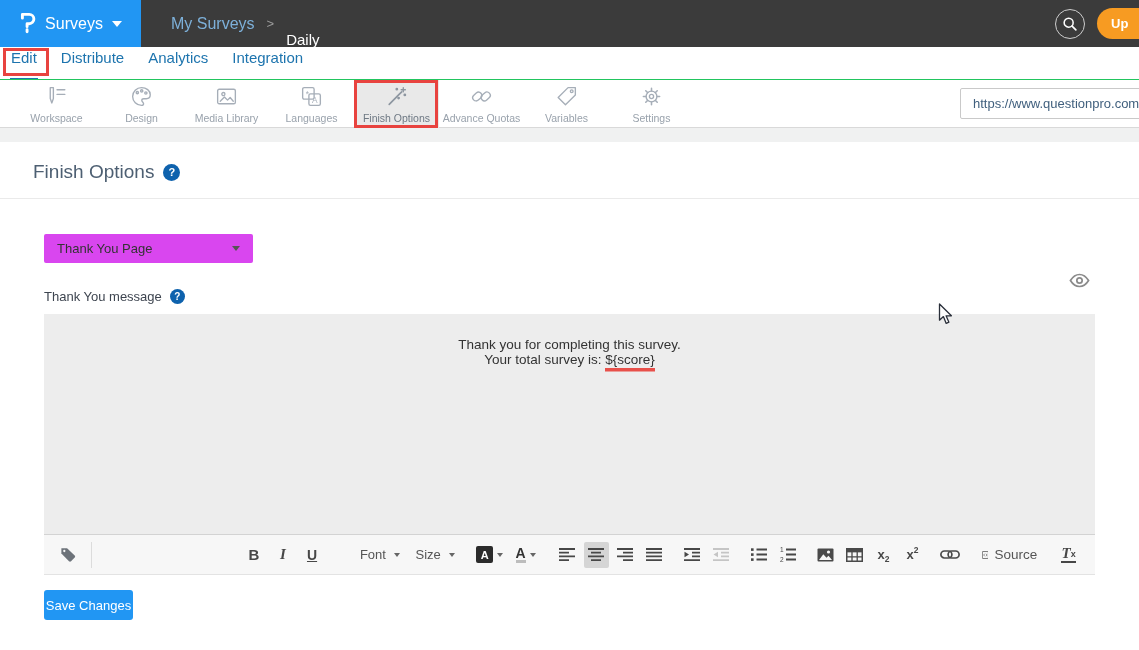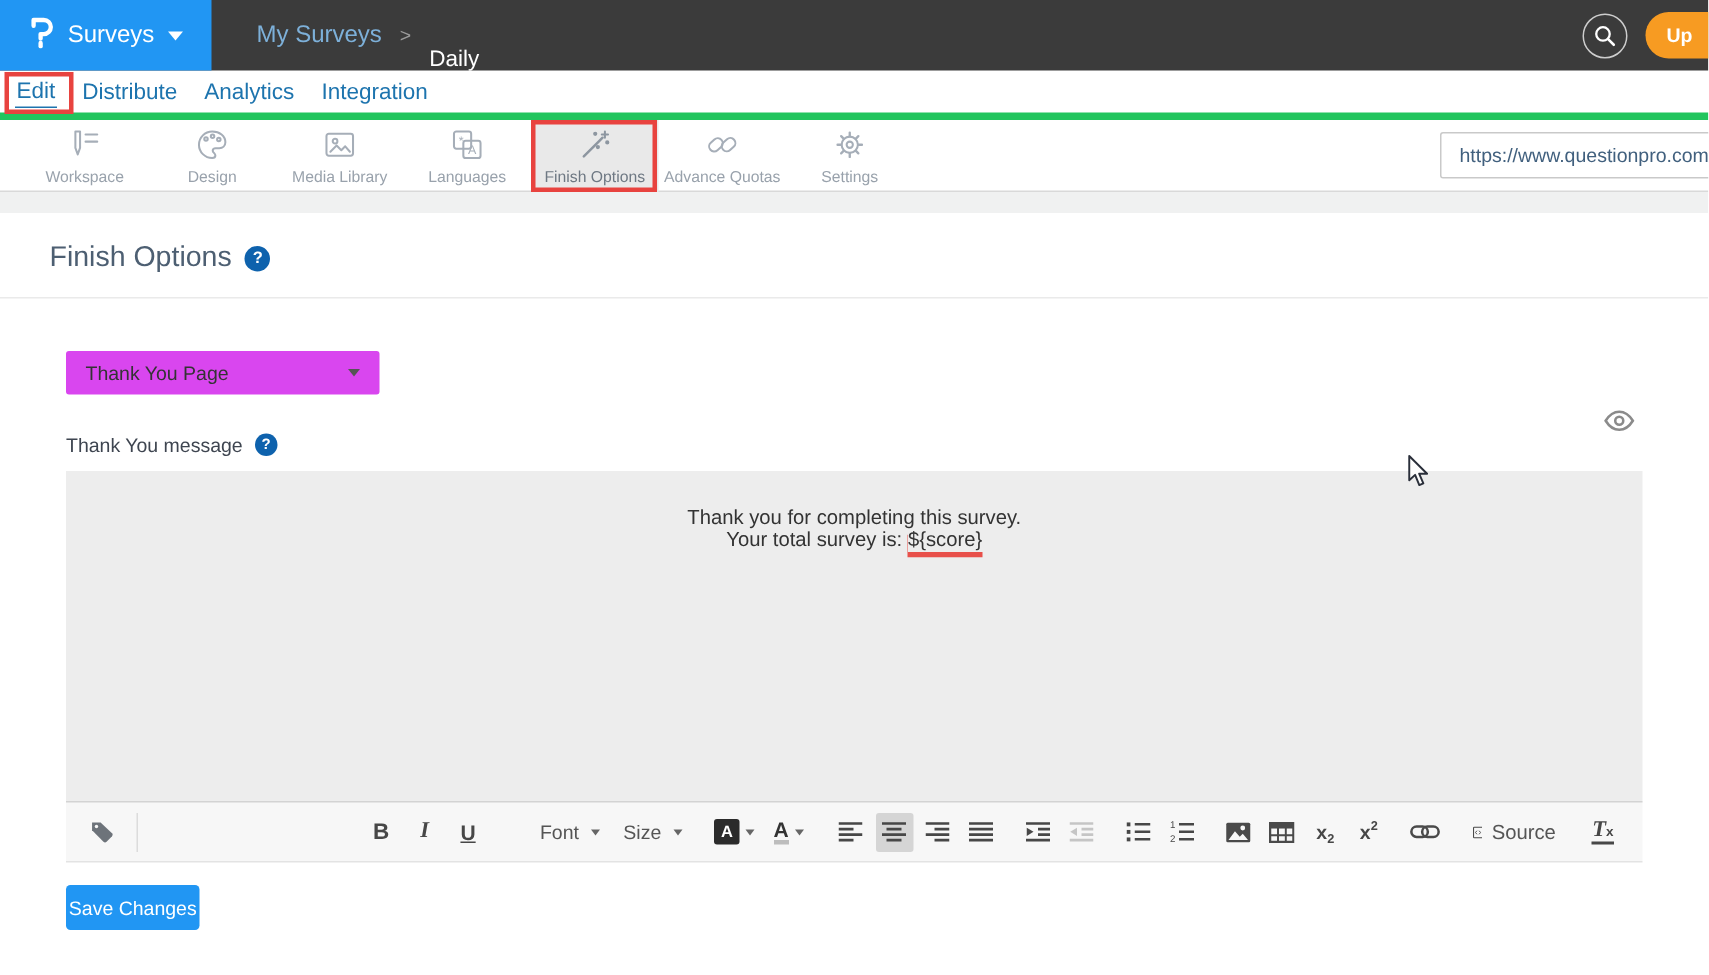--- a/index.html
+++ b/index.html
@@ -13,21 +13,21 @@
   .caret-down { width:0; height:0; border-left:5px solid transparent; border-right:5px solid transparent; border-top:6px solid #fff; }
   .breadcrumb { display:flex; align-items:center; gap:12px; margin-left:30px; }
   .bc-parent { color:#7db0d9; font-size:16px; cursor:pointer; }
   .bc-sep { color:#9b9b9b; font-size:13px; }
   .bc-current { color:#fff; font-size:15px;margin-top:32px; }
   .topbar-right { position:absolute; right:-30px; top:0; height:47px; display:flex; align-items:center; gap:12px; }
   .search-btn { width:30px; height:30px; border:1px solid #cdcdcd; border-radius:50%; display:flex; align-items:center; justify-content:center; cursor:pointer; }
   .upgrade-btn { height:31px; min-width:72px; border-radius:16px; background:var(--upgrade-orange,#f79b22); color:#fff; font-size:13px; font-weight:bold; display:flex; align-items:center; padding-left:14px; cursor:pointer; }
 
   
-  .tabrow { height:33px; background:#fff; display:flex; align-items:center; gap:16px; padding-left:10px; border-bottom:5px solid #22c55e; }
+  .tabrow { height:33px; background:#fff; display:flex; gap:22px; padding-left:10px; border-bottom:1px solid #22c55e; }
   .tab { color:var(--link-blue,#1d74ae); font-size:15px; cursor:pointer; padding:2px 1px; }
   .tab.active { border-bottom:1px solid var(--link-blue,#1d74ae); }
 
   
   .iconbar { position:relative; height:48px; background:#fff; border-bottom:1px solid #d9d9d9; display:flex; padding-left:14px; }
   .tb-item { width:85px; height:48px; display:flex; flex-direction:column; align-items:center; justify-content:center; gap:3px; cursor:pointer; }
   .tb-item svg { stroke:#a6aeb8; fill:none; stroke-width:1.3; stroke-linecap:round; stroke-linejoin:round; }
   .tb-item .tb-label { font-size:10.5px; color:#99a2ac; white-space:nowrap; }
   .tb-item.selected { background:#e9e9e9; }
   .tb-item.selected .tb-label { color:#6e7883; }
@@ -176,20 +176,27 @@
     </div>
     <div class="tb-item">
       <svg width="25" height="25" viewBox="0 0 24 24">
         <rect x="3.2" y="8.8" width="9.5" height="6.4" rx="3.2" transform="rotate(-42 8 12)"></rect>
         <rect x="11.3" y="8.8" width="9.5" height="6.4" rx="3.2" transform="rotate(-42 16 12)"></rect>
       </svg>
       <span class="tb-label">Advance Quotas</span>
     </div>
     <div class="tb-item">
       <svg width="25" height="25" viewBox="0 0 24 24">
+        <path d="M13.5 3.5 H20.5 V10.5 L11 20 L4 13 Z"></path>
+        <circle cx="17" cy="7" r="1.3"></circle>
+      </svg>
+      <span class="tb-label">Variables</span>
+    </div>
+    <div class="tb-item">
+      <svg width="25" height="25" viewBox="0 0 24 24">
         <circle cx="12" cy="12" r="5.2"></circle>
           <circle cx="12" cy="12" r="2"></circle>
         <path d="M12 4.2v2.4 M12 17.4v2.4 M4.2 12h2.4 M17.4 12h2.4 M6.5 6.5l1.7 1.7 M15.8 15.8l1.7 1.7 M17.5 6.5l-1.7 1.7 M8.2 15.8l-1.7 1.7" stroke-width="1.5"></path>
       </svg>
       <span class="tb-label">Settings</span>
     </div>
     <input class="url-input" readonly="" value="https://www.questionpro.com/" style="">
   </div>
 
   <div class="graystrip"></div>

